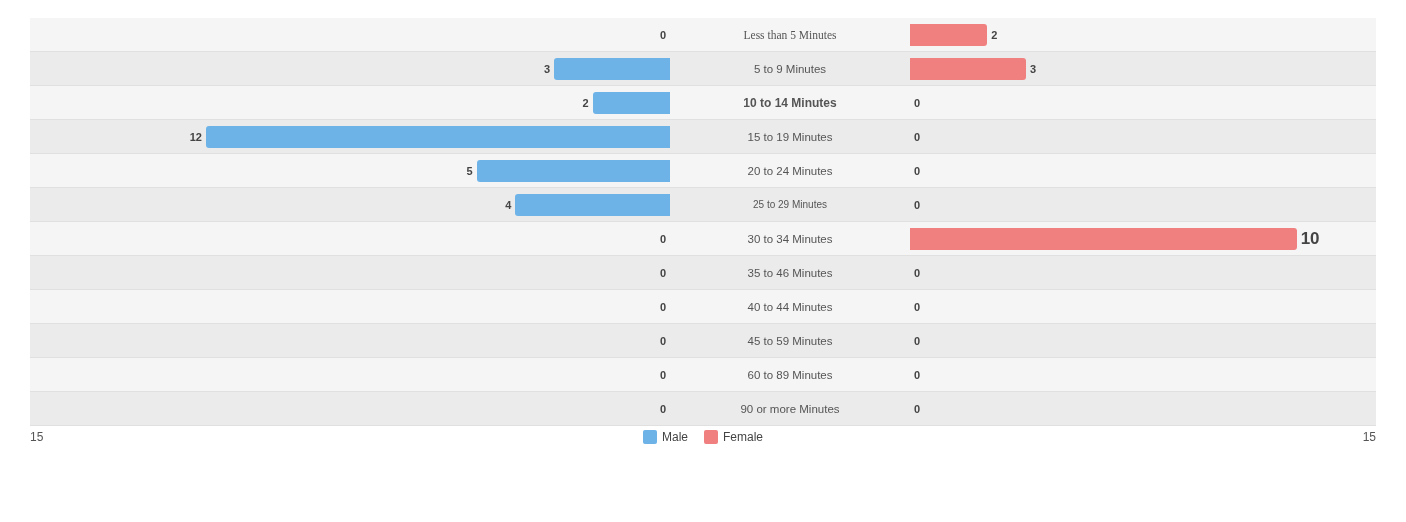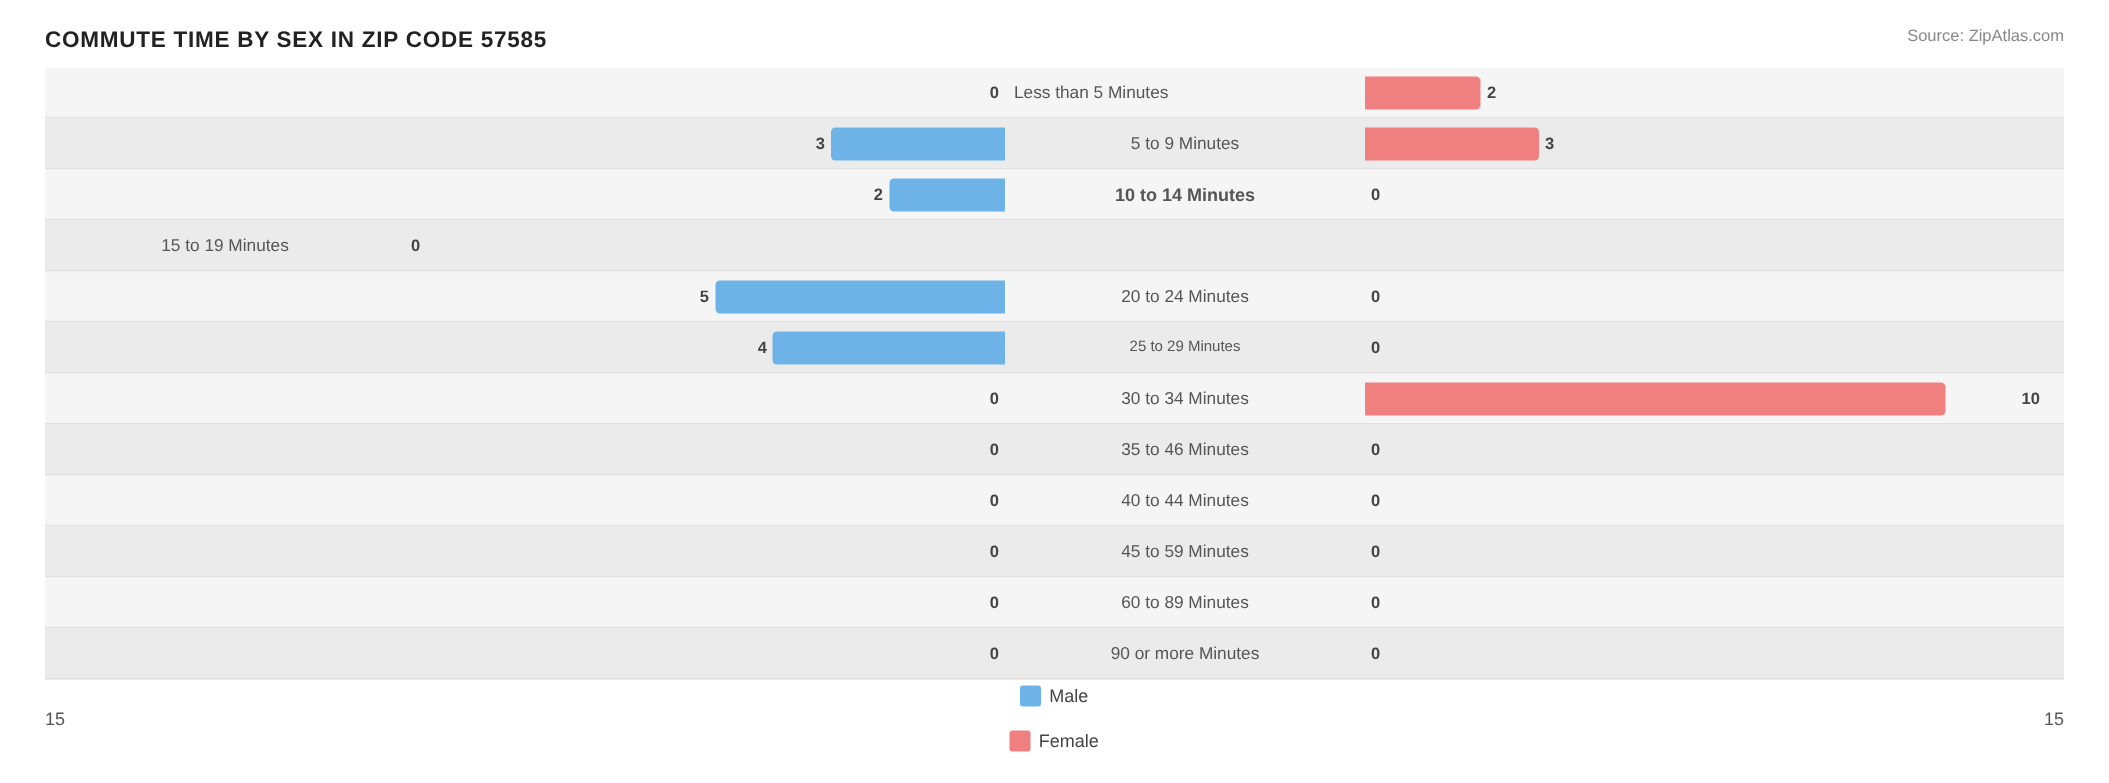--- a/index.html
+++ b/index.html
@@ -49,49 +49,44 @@
     .axis-label {
       font-size: 12px;
       color: #555;
     }
     .legend {
       display: flex;
       gap: 16px;
       align-items: center;
       font-size: 12px;
       color: #444;
-      flex-direction: column;
     }
     .legend-item {
       display: flex;
       align-items: center;
       gap: 5px;
     }
     .legend-box {
       width: 14px;
       height: 14px;
       border-radius: 2px;
     }
   </style>
 </head>
 <body>
 
 <div class="chart-container">
-  <div class="title-row">
-    <span class="chart-title">COMMUTE TIME BY SEX IN ZIP CODE 57585</span>
-    <span class="source-text">Source: ZipAtlas.com</span>
-  </div>
 
   <div class="chart-area" id="chart-area">
       <div style="display: flex; align-items: center; height: 34px; background: rgb(245, 245, 245); border-bottom: 1px solid rgb(224, 224, 224); padding: 0px; position: relative;">
         <div style="width: 640px; display: flex; align-items: center; justify-content: flex-end; height: 28px; position: relative; flex-shrink: 0;">
           <span style="position: absolute; right: 4px; font-size: 11px; color: rgb(68, 68, 68); white-space: nowrap; font-weight: bold;">0</span>
           <div style="background: rgb(109, 179, 232); border-radius: 3px 0px 0px 3px; height: 22px; width: 0px; position: absolute; right: 0px;"></div>
         </div>
-        <div style="width: 240px; text-align: left; font-size: 11.5px; color: rgb(85, 85, 85); flex-shrink: 0; z-index: 10; padding: 0px 6px;">Less than 5 Minutes</div>
+        <div style="width: 240px; text-align: center; font-size: 11.5px; color: rgb(85, 85, 85); flex-shrink: 0; z-index: 10; padding: 0px 6px; font-family: Liberation Serif, serif;">Less than 5 Minutes</div>
         <div style="width: 640px; display: flex; align-items: center; justify-content: flex-start; height: 28px; position: relative; flex-shrink: 0;">
           <div style="background: rgb(240, 128, 128); border-radius: 0px 3px 3px 0px; height: 22px; width: 77.3333px; position: absolute; left: 0px;"></div>
           <span style="position: absolute; left: 81.3333px; font-size: 11px; color: rgb(68, 68, 68); white-space: nowrap; font-weight: bold;">2</span>
         </div>
       </div>
       <div style="display: flex; align-items: center; height: 34px; background: rgb(235, 235, 235); border-bottom: 1px solid rgb(224, 224, 224); padding: 0px; position: relative;">
         <div style="width: 640px; display: flex; align-items: center; justify-content: flex-end; height: 28px; position: relative; flex-shrink: 0;">
           <span style="position: absolute; right: 120px; font-size: 11px; color: rgb(68, 68, 68); white-space: nowrap; font-weight: bold;">3</span>
           <div style="background: rgb(109, 179, 232); border-radius: 3px 0px 0px 3px; height: 22px; width: 116px; position: absolute; right: 0px;"></div>
         </div>
@@ -106,20 +101,24 @@
           <span style="position: absolute; right: 81.3333px; font-size: 11px; color: rgb(68, 68, 68); white-space: nowrap; font-weight: bold;">2</span>
           <div style="background: rgb(109, 179, 232); border-radius: 3px 0px 0px 3px; height: 22px; width: 77.3333px; position: absolute; right: 0px;"></div>
         </div>
         <div style="width: 240px; text-align: center; font-size: 12px; color: rgb(85, 85, 85); flex-shrink: 0; z-index: 10; padding: 0px 6px; font-weight: bold;">10 to 14 Minutes</div>
         <div style="width: 640px; display: flex; align-items: center; justify-content: flex-start; height: 28px; position: relative; flex-shrink: 0;">
           <div style="background: rgb(240, 128, 128); border-radius: 0px 3px 3px 0px; height: 22px; width: 0px; position: absolute; left: 0px;"></div>
           <span style="position: absolute; left: 4px; font-size: 11px; color: rgb(68, 68, 68); white-space: nowrap; font-weight: bold;">0</span>
         </div>
       </div>
       <div style="display: flex; align-items: center; height: 34px; background: rgb(235, 235, 235); border-bottom: 1px solid rgb(224, 224, 224); padding: 0px; position: relative;">
+        <div style="width: 640px; display: flex; align-items: center; justify-content: flex-end; height: 28px; position: relative; flex-shrink: 0;">
+          <span style="position: absolute; right: 468px; font-size: 11px; color: rgb(68, 68, 68); white-space: nowrap; font-weight: bold;">12</span>
+          <div style="background: rgb(109, 179, 232); border-radius: 3px 0px 0px 3px; height: 22px; width: 464px; position: absolute; right: 0px;"></div>
+        </div>
         <div style="width: 240px; text-align: center; font-size: 11.5px; color: rgb(85, 85, 85); flex-shrink: 0; z-index: 10; padding: 0px 6px;">15 to 19 Minutes</div>
         <div style="width: 640px; display: flex; align-items: center; justify-content: flex-start; height: 28px; position: relative; flex-shrink: 0;">
           <div style="background: rgb(240, 128, 128); border-radius: 0px 3px 3px 0px; height: 22px; width: 0px; position: absolute; left: 0px;"></div>
           <span style="position: absolute; left: 4px; font-size: 11px; color: rgb(68, 68, 68); white-space: nowrap; font-weight: bold;">0</span>
         </div>
       </div>
       <div style="display: flex; align-items: center; height: 34px; background: rgb(245, 245, 245); border-bottom: 1px solid rgb(224, 224, 224); padding: 0px; position: relative;">
         <div style="width: 640px; display: flex; align-items: center; justify-content: flex-end; height: 28px; position: relative; flex-shrink: 0;">
           <span style="position: absolute; right: 197.333px; font-size: 11px; color: rgb(68, 68, 68); white-space: nowrap; font-weight: bold;">5</span>
           <div style="background: rgb(109, 179, 232); border-radius: 3px 0px 0px 3px; height: 22px; width: 193.333px; position: absolute; right: 0px;"></div>
@@ -142,21 +141,21 @@
         </div>
       </div>
       <div style="display: flex; align-items: center; height: 34px; background: rgb(245, 245, 245); border-bottom: 1px solid rgb(224, 224, 224); padding: 0px; position: relative;">
         <div style="width: 640px; display: flex; align-items: center; justify-content: flex-end; height: 28px; position: relative; flex-shrink: 0;">
           <span style="position: absolute; right: 4px; font-size: 11px; color: rgb(68, 68, 68); white-space: nowrap; font-weight: bold;">0</span>
           <div style="background: rgb(109, 179, 232); border-radius: 3px 0px 0px 3px; height: 22px; width: 0px; position: absolute; right: 0px;"></div>
         </div>
         <div style="width: 240px; text-align: center; font-size: 11.5px; color: rgb(85, 85, 85); flex-shrink: 0; z-index: 10; padding: 0px 6px;">30 to 34 Minutes</div>
         <div style="width: 640px; display: flex; align-items: center; justify-content: flex-start; height: 28px; position: relative; flex-shrink: 0;">
           <div style="background: rgb(240, 128, 128); border-radius: 0px 3px 3px 0px; height: 22px; width: 386.667px; position: absolute; left: 0px;"></div>
-          <span style="position: absolute; left: 390.667px; font-size: 11px; color: rgb(68, 68, 68); white-space: nowrap; font-weight: bold; margin-left: 47px;">10</span>
+          <span style="position: absolute; left: 390.667px; font-size: 17px; color: rgb(68, 68, 68); white-space: nowrap; font-weight: bold;">10</span>
         </div>
       </div>
       <div style="display: flex; align-items: center; height: 34px; background: rgb(235, 235, 235); border-bottom: 1px solid rgb(224, 224, 224); padding: 0px; position: relative;">
         <div style="width: 640px; display: flex; align-items: center; justify-content: flex-end; height: 28px; position: relative; flex-shrink: 0;">
           <span style="position: absolute; right: 4px; font-size: 11px; color: rgb(68, 68, 68); white-space: nowrap; font-weight: bold;">0</span>
           <div style="background: rgb(109, 179, 232); border-radius: 3px 0px 0px 3px; height: 22px; width: 0px; position: absolute; right: 0px;"></div>
         </div>
         <div style="width: 240px; text-align: center; font-size: 11.5px; color: rgb(85, 85, 85); flex-shrink: 0; z-index: 10; padding: 0px 6px;">35 to 46 Minutes</div>
         <div style="width: 640px; display: flex; align-items: center; justify-content: flex-start; height: 28px; position: relative; flex-shrink: 0;">
           <div style="background: rgb(240, 128, 128); border-radius: 0px 3px 3px 0px; height: 22px; width: 0px; position: absolute; left: 0px;"></div>

